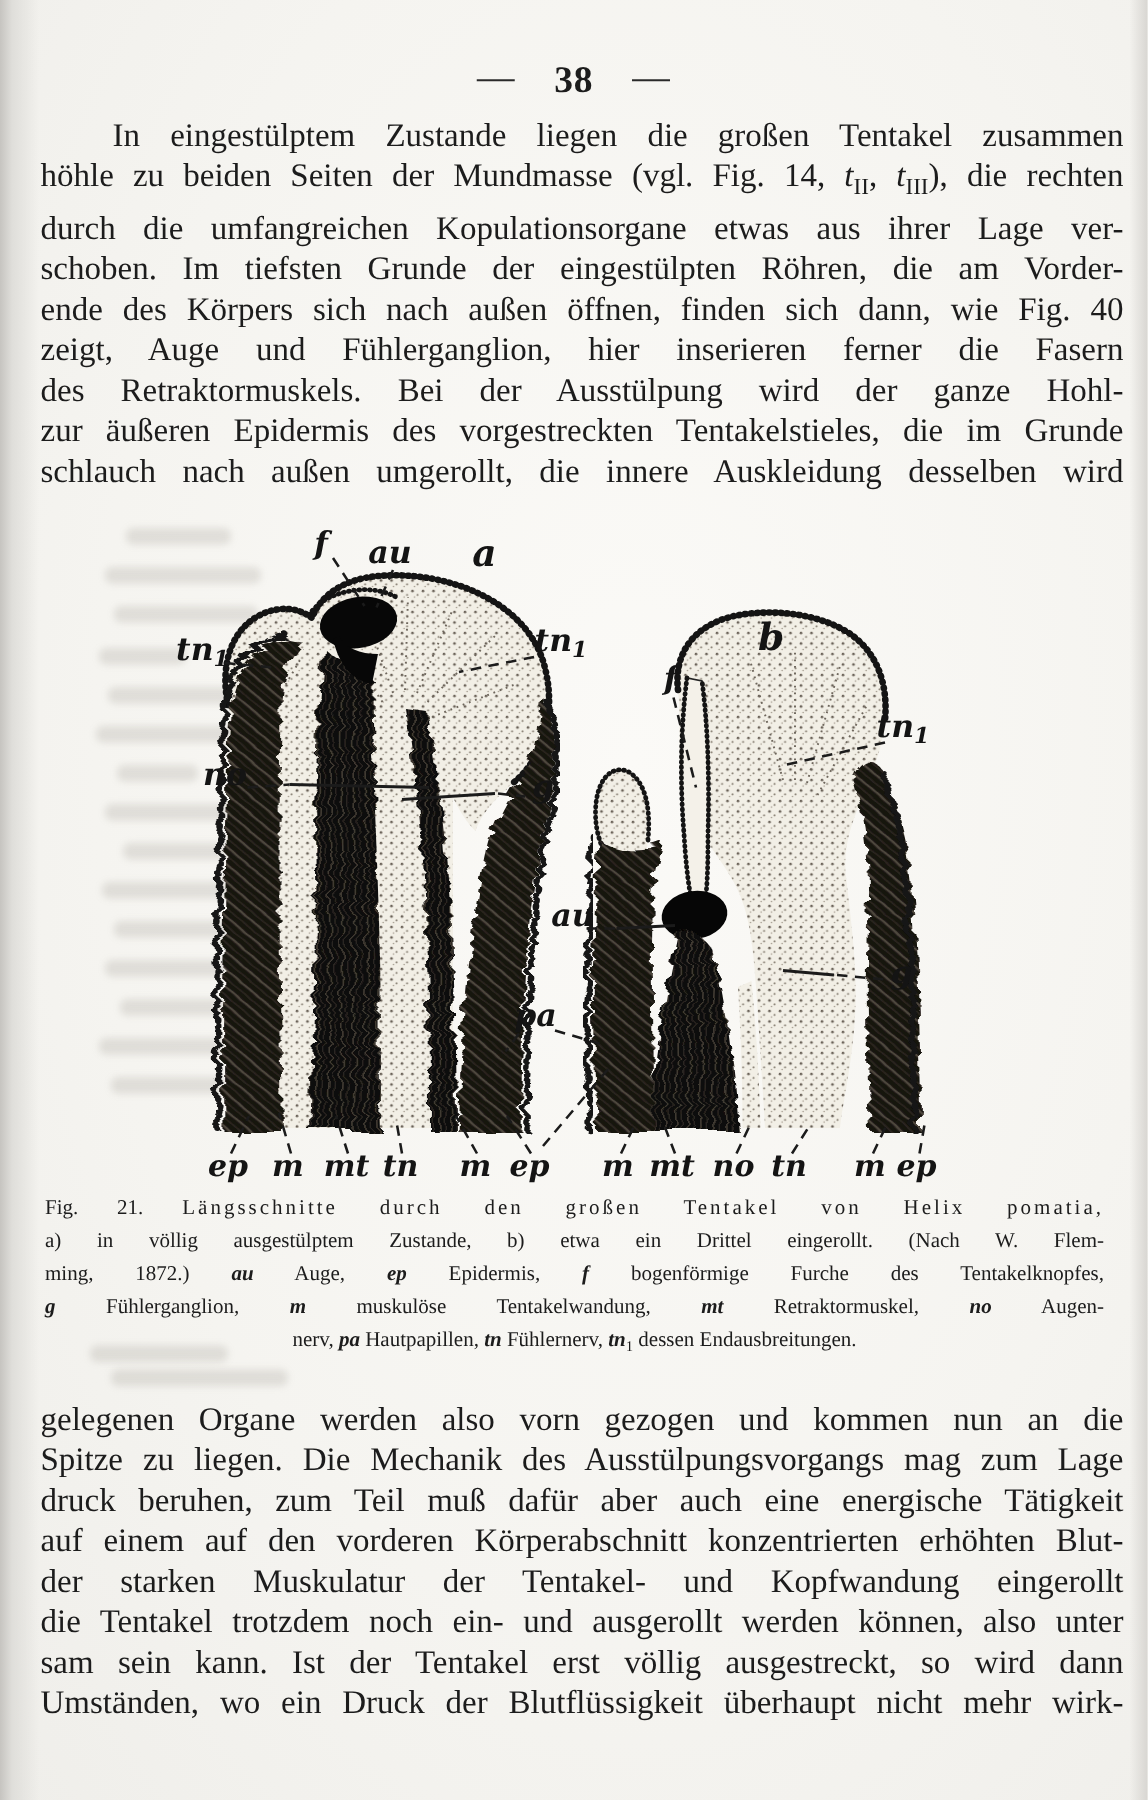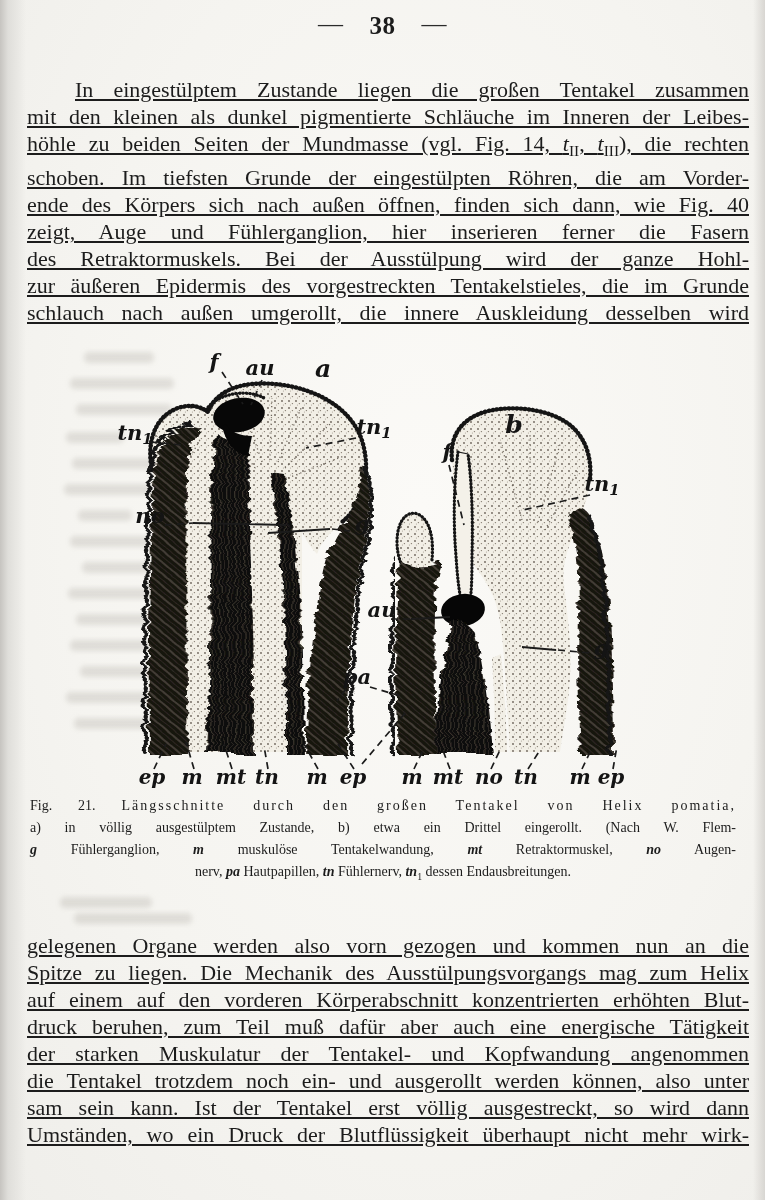--- a/index.html
+++ b/index.html
@@ -5,26 +5,26 @@
   html,body{margin:0;padding:0;background:#e6e5e1;}
   #page{position:relative;width:765px;height:1200px;margin:0 auto;overflow:hidden;
     background:
       radial-gradient(ellipse at 55% 42%, #fbfaf7 0%, #f5f4f0 60%, #efeeea 100%);
     font-family:"Liberation Serif","DejaVu Serif",serif;color:#1c1c1c;}
   #edge-left{position:absolute;left:0;top:0;width:26px;height:100%;
     background:linear-gradient(90deg,#c6c4c0 0,#dfdeda 8px,rgba(246,245,241,0) 26px);}
   #edge-right{position:absolute;right:0;top:0;width:12px;height:100%;
     background:linear-gradient(270deg,#d8d6d2 0,rgba(246,245,241,0) 12px);}
   
-  #pagehead{position:absolute;top:12px;left:0;width:100%;text-align:center;
+  #pagehead{position:absolute;top:40px;left:0;width:100%;text-align:center;
     font-size:25px;letter-spacing:.5px;}
   #pagehead .dash{display:inline-block;margin:0 26px;color:#2a2a2a;transform:translateY(-2px);}
   #pagehead .num{font-weight:bold;}
   
-  .bodytext{position:absolute;left:27px;width:722px;font-size:22px;text-decoration:underline;}
+  .bodytext{position:absolute;left:27px;width:722px;font-size:22px;}
   .bodytext .line{line-height:27px;text-align:justify;text-align-last:justify;text-justify:inter-word;}
   .bodytext .line:first-child.has-indent{text-indent:48px;}
   #para1{top:76px;}
   #para2{top:932px;}
   sub{font-size:70%;}
   
   #caption{position:absolute;top:795px;left:30px;width:706px;font-size:14px;}
   #caption .line{line-height:22px;text-align:justify;text-align-last:justify;}
   #caption .line:last-child{text-align-last:center;}
   #caption .lbl{font-style:italic;font-weight:bold;}
@@ -49,22 +49,22 @@
 <div id="page">
   <div id="edge-left"></div>
   <div id="edge-right"></div>
 
   <div id="pagehead">
     <span class="dash">—</span><span class="num">38</span><span class="dash">—</span>
   </div>
 
   <div id="para1" class="bodytext">
       <div class="line has-indent">In eingestülptem Zustande liegen die großen Tentakel zusammen</div>
-      <div class="line">mit den kleinen als dunkel pigmentierte Schläuche im Inneren der Leibes-</div>
       <div class="line">höhle zu beiden Seiten der Mundmasse (vgl. Fig. 14, <i>t</i><sub>II</sub>, <i>t</i><sub>III</sub>), die rechten</div>
+      <div class="line">durch die umfangreichen Kopulationsorgane etwas aus ihrer Lage ver-</div>
       <div class="line">schoben. Im tiefsten Grunde der eingestülpten Röhren, die am Vorder-</div>
       <div class="line">ende des Körpers sich nach außen öffnen, finden sich dann, wie Fig. 40</div>
       <div class="line">zeigt, Auge und Fühlerganglion, hier inserieren ferner die Fasern</div>
       <div class="line">des Retraktormuskels. Bei der Ausstülpung wird der ganze Hohl-</div>
       <div class="line">zur äußeren Epidermis des vorgestreckten Tentakelstieles, die im Grunde</div>
       <div class="line">schlauch nach außen umgerollt, die innere Auskleidung desselben wird</div>
     </div>
 
   <div>
     <div class="smudge" style="left:84px;top:352px;width:70px"></div>
@@ -247,27 +247,28 @@
       <text x="448" y="784" text-anchor="middle" class="flabel bot"><tspan>mt</tspan></text>
       <text x="489" y="784" text-anchor="middle" class="flabel bot"><tspan>no</tspan></text>
       <text x="526" y="784" text-anchor="middle" class="flabel bot"><tspan>tn</tspan></text>
       <text x="580" y="784" text-anchor="middle" class="flabel bot"><tspan>m</tspan></text>
       <text x="611" y="784" text-anchor="middle" class="flabel bot"><tspan>ep</tspan></text>
     </svg>
 
   <div id="caption">
       <div class="line">Fig. 21. <span class="sperr">Längsschnitte durch den großen Tentakel von Helix pomatia,</span></div>
       <div class="line">a) in völlig ausgestülptem Zustande, b) etwa ein Drittel eingerollt. (Nach W. Flem-</div>
+      <div class="line">ming, 1872.) <span class="lbl">au</span> Auge, <span class="lbl">ep</span> Epidermis, <span class="lbl">f</span> bogenförmige Furche des Tentakelknopfes,</div>
       <div class="line"><span class="lbl">g</span> Fühlerganglion, <span class="lbl">m</span> muskulöse Tentakelwandung, <span class="lbl">mt</span> Retraktormuskel, <span class="lbl">no</span> Augen-</div>
       <div class="line">nerv, <span class="lbl">pa</span> Hautpapillen, <span class="lbl">tn</span> Fühlernerv, <span class="lbl">tn</span><sub>1</sub> dessen Endausbreitungen.</div>
     </div>
 
   <div id="para2" class="bodytext">
       <div class="line">gelegenen Organe werden also vorn gezogen und kommen nun an die</div>
-      <div class="line">Spitze zu liegen. Die Mechanik des Ausstülpungsvorgangs mag zum Helix</div>
+      <div class="line">Spitze zu liegen. Die Mechanik des Ausstülpungsvorgangs mag zum Lage</div>
+      <div class="line">druck beruhen, zum Teil muß dafür aber auch eine energische Tätigkeit</div>
       <div class="line">auf einem auf den vorderen Körperabschnitt konzentrierten erhöhten Blut-</div>
-      <div class="line">druck beruhen, zum Teil muß dafür aber auch eine energische Tätigkeit</div>
-      <div class="line">der starken Muskulatur der Tentakel- und Kopfwandung angenommen</div>
+      <div class="line">der starken Muskulatur der Tentakel- und Kopfwandung eingerollt</div>
       <div class="line">die Tentakel trotzdem noch ein- und ausgerollt werden können, also unter</div>
       <div class="line">sam sein kann. Ist der Tentakel erst völlig ausgestreckt, so wird dann</div>
       <div class="line">Umständen, wo ein Druck der Blutflüssigkeit überhaupt nicht mehr wirk-</div>
     </div>
 </div>
 
 </body></html>

